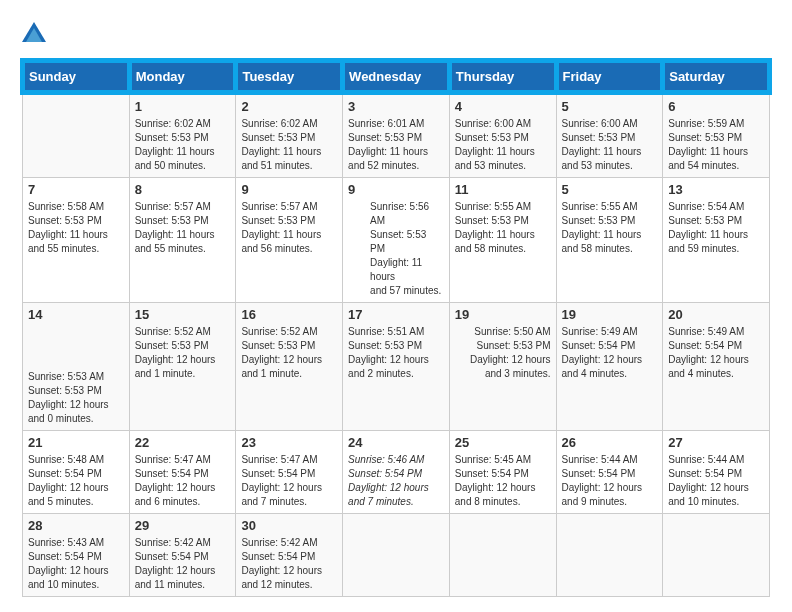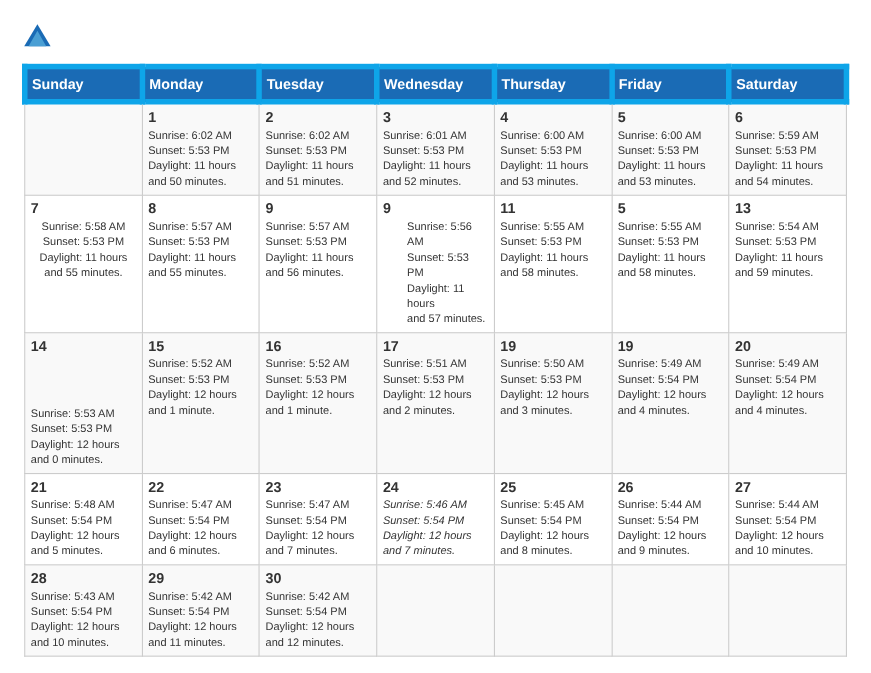--- a/index.html
+++ b/index.html
@@ -161,21 +161,21 @@
           <div class="day-num">6</div>
           <div class="day-info" style="white-space: pre-line;">Sunrise: 5:59 AM
 Sunset: 5:53 PM
 Daylight: 11 hours
 and 54 minutes.</div>
         </td>
       </tr>
       <tr>
         <td>
           <div class="day-num">7</div>
-          <div class="day-info" style="white-space: pre-line; text-align: center;">Sunrise: 5:58 AM
+          <div class="day-info" style="white-space: pre-line;">Sunrise: 5:58 AM
 Sunset: 5:53 PM
 Daylight: 11 hours
 and 55 minutes.</div>
         </td>
         <td>
           <div class="day-num">8</div>
           <div class="day-info" style="white-space: pre-line;">Sunrise: 5:57 AM
 Sunset: 5:53 PM
 Daylight: 11 hours
 and 55 minutes.</div>
@@ -240,21 +240,21 @@
         </td>
         <td>
           <div class="day-num">17</div>
           <div class="day-info" style="white-space: pre-line;">Sunrise: 5:51 AM
 Sunset: 5:53 PM
 Daylight: 12 hours
 and 2 minutes.</div>
         </td>
         <td>
           <div class="day-num">19</div>
-          <div class="day-info" style="white-space: pre-line;">Sunrise: 5:50 AM
+          <div class="day-info" style="white-space: pre-line; text-align: right;">Sunrise: 5:50 AM
 Sunset: 5:53 PM
 Daylight: 12 hours
 and 3 minutes.</div>
         </td>
         <td>
           <div class="day-num">19</div>
           <div class="day-info" style="white-space: pre-line;">Sunrise: 5:49 AM
 Sunset: 5:54 PM
 Daylight: 12 hours
 and 4 minutes.</div>

